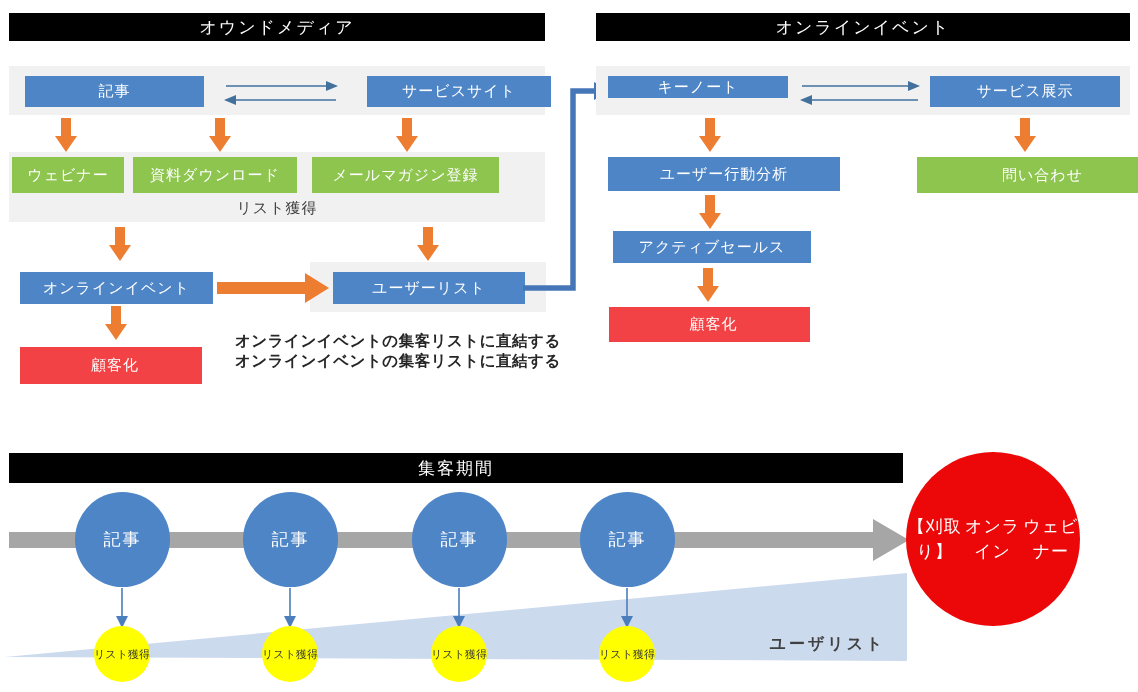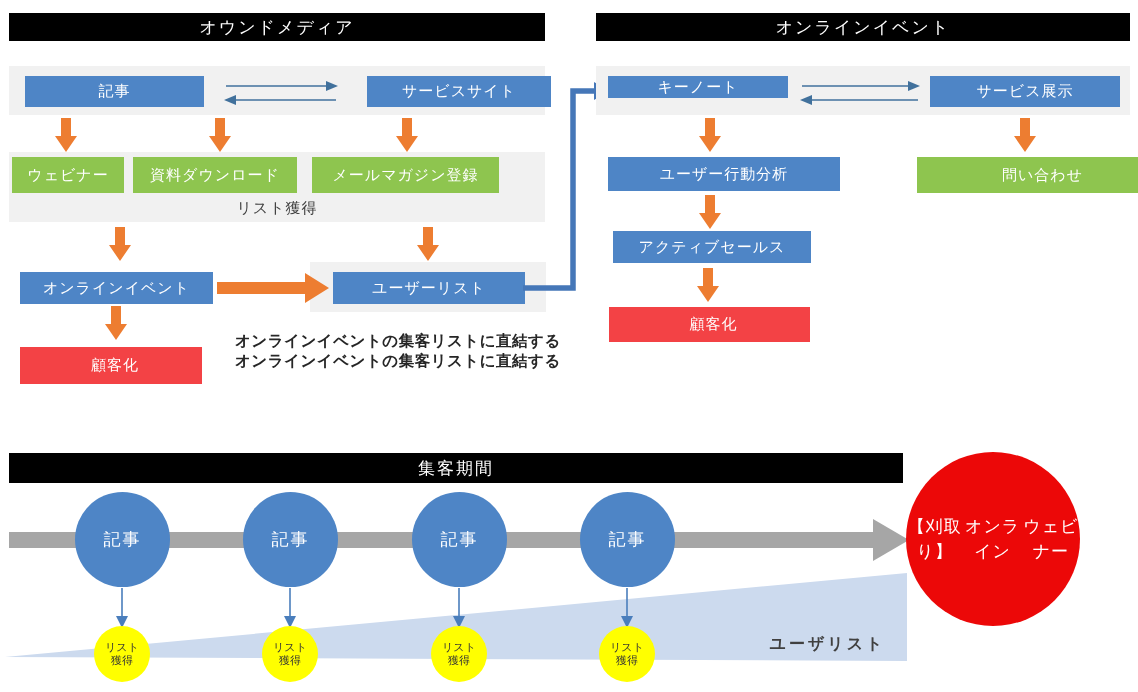--- a/index.html
+++ b/index.html
@@ -30,21 +30,21 @@
     letter-spacing:0.5px;white-space:nowrap;
   }
   .circle-blue{
     position:absolute;width:95px;height:95px;border-radius:50%;background:#4e85c6;
     color:#fff;font-size:17px;letter-spacing:2px;
     display:flex;align-items:center;justify-content:center;
   }
   .circle-yellow{
     position:absolute;width:56px;height:56px;border-radius:50%;background:#ffff00;
     color:#333333;font-size:11px;line-height:13px;text-align:center;
-    display:flex;flex-direction:column;align-items:center;justify-content:center;
+    display:flex;align-items:center;justify-content:center;
   }
   .circle-red{
     position:absolute;width:174px;height:174px;border-radius:50%;background:#ec0808;
     color:#ffffff;font-size:17px;line-height:25px;letter-spacing:1px;text-align:center;
     display:flex;flex-direction:row;align-items:center;justify-content:center;
   }
   .wedge-label{
     position:absolute;color:#404040;font-weight:bold;font-size:16px;letter-spacing:3px;
   }
   svg{display:block;}

